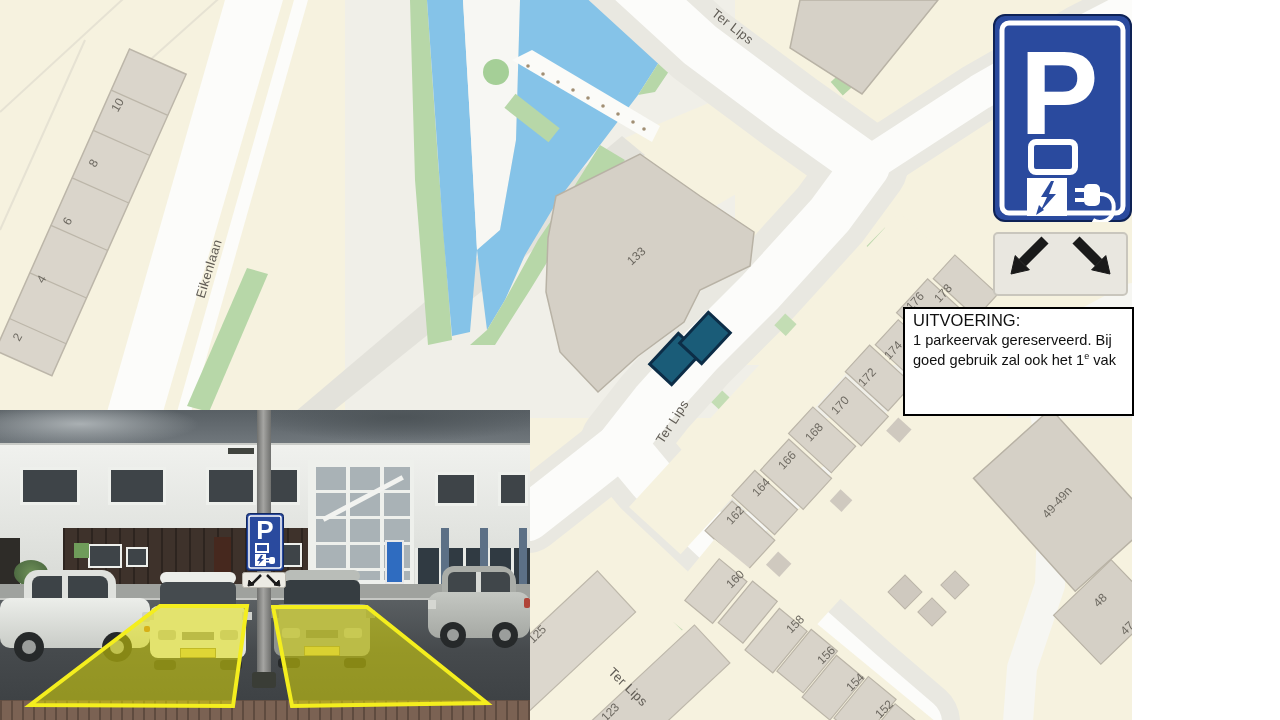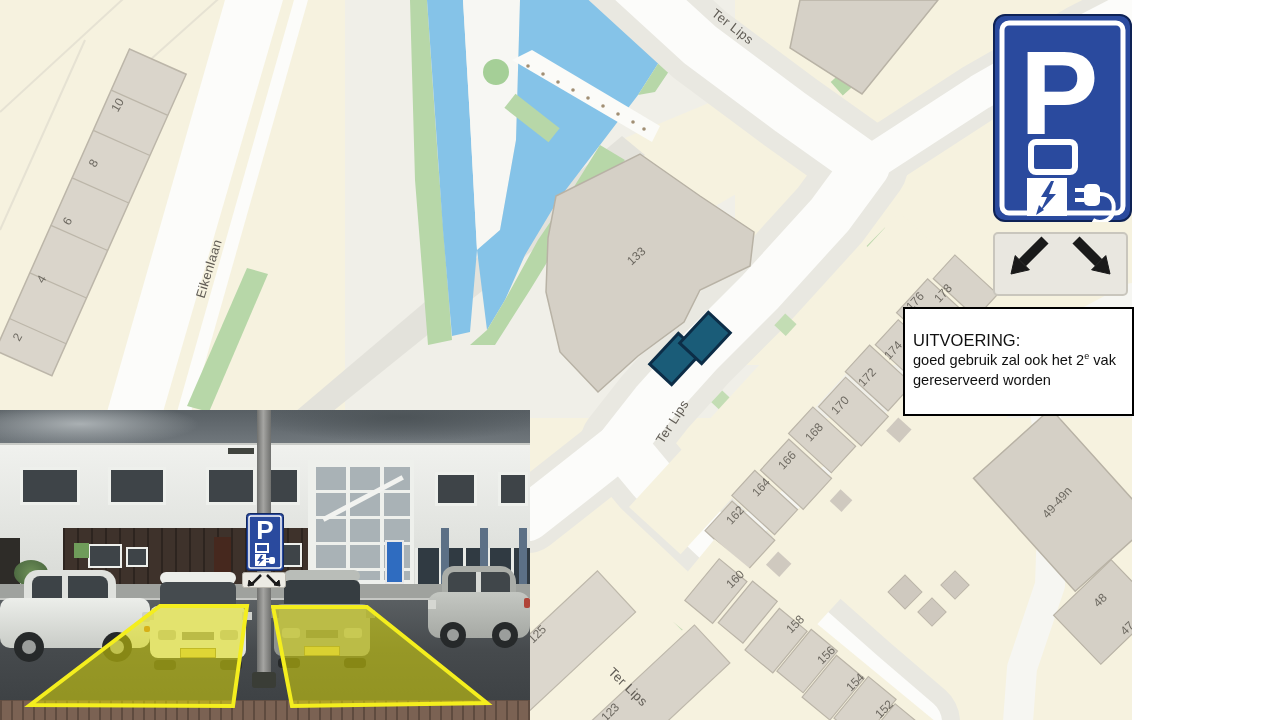--- a/index.html
+++ b/index.html
@@ -2,21 +2,21 @@
 <html><head>
 <meta charset="utf-8">
 <style>
   html,body{margin:0;padding:0;background:#ffffff;}
   #stage{position:relative;width:1280px;height:720px;background:#ffffff;overflow:hidden;
          font-family:"Liberation Sans",sans-serif;}
   .abs{position:absolute;}
   .box{background:#ffffff;border:2px solid #000;box-sizing:border-box;color:#101010;}
   #titlebox{left:20px;top:28px;width:586px;height:39px;font-size:19.5px;font-weight:600;
             display:flex;align-items:center;padding-left:11px;letter-spacing:.1px;}
-  #uitvbox{left:903px;top:307px;width:231px;height:109px;padding:20px 8px;font-size:14.6px;line-height:1.33;}
+  #uitvbox{left:903px;top:307px;width:231px;height:109px;padding:0 8px;font-size:14.6px;line-height:1.33;}
   #uitvbox .hd{font-size:16.5px;line-height:1.35;}
   #uitvbox sup{font-size:9px;}
   #map{position:absolute;left:0;top:0;}
   .hn{font-size:12px;fill:#6d6961;text-anchor:middle;}
   .sn{font-size:13px;fill:#5f5b54;text-anchor:middle;letter-spacing:.4px;}
   #signwrap{left:993px;top:14px;width:139px;height:278px;}
   
   #photo{left:0;top:410px;width:530px;height:310px;overflow:hidden;background:#6e7478;}
   .pw{position:absolute;background:#3e4448;border:3px solid #eef0ec;box-sizing:border-box;}
   .wheel{position:absolute;background:#26292a;border-radius:50%;}
@@ -262,22 +262,22 @@
       </g>
       <g fill="#1a1a1a" stroke="#1a1a1a">
         <line x1="83" y1="8" x2="105.7" y2="30.7" stroke-width="10"></line>
         <polygon points="117,42 98.6,37.8 112.8,23.6"></polygon>
       </g>
     </svg>
   </div>
 
   <div id="uitvbox" class="abs box">
     <div class="hd">UITVOERING:</div>
-    <div><span>goed gebruik zal ook het 2</span><sup>e</sup><span> vak</span></div>
-    <div>gereserveerd worden</div>
+    <div>1 parkeervak gereserveerd. Bij</div>
+    <div><span>goed gebruik zal ook het 1</span><sup>e</sup><span> vak</span></div>
   </div>
 
   <div id="photo" class="abs">
 
     <div class="abs" style="left:0;top:0;width:530px;height:70px;
          background:linear-gradient(180deg,#585f64 0%,#747b80 55%,#9aa1a5 100%);"></div>
     <div class="abs" style="left:250px;top:-18px;width:300px;height:50px;border-radius:50%;
          background:radial-gradient(ellipse,#4d5458 0%,rgba(77,84,88,0) 70%);"></div>
     <div class="abs" style="left:-40px;top:-8px;width:240px;height:44px;border-radius:50%;
          background:radial-gradient(ellipse,#aab0b3 0%,rgba(170,176,179,0) 70%);"></div>

